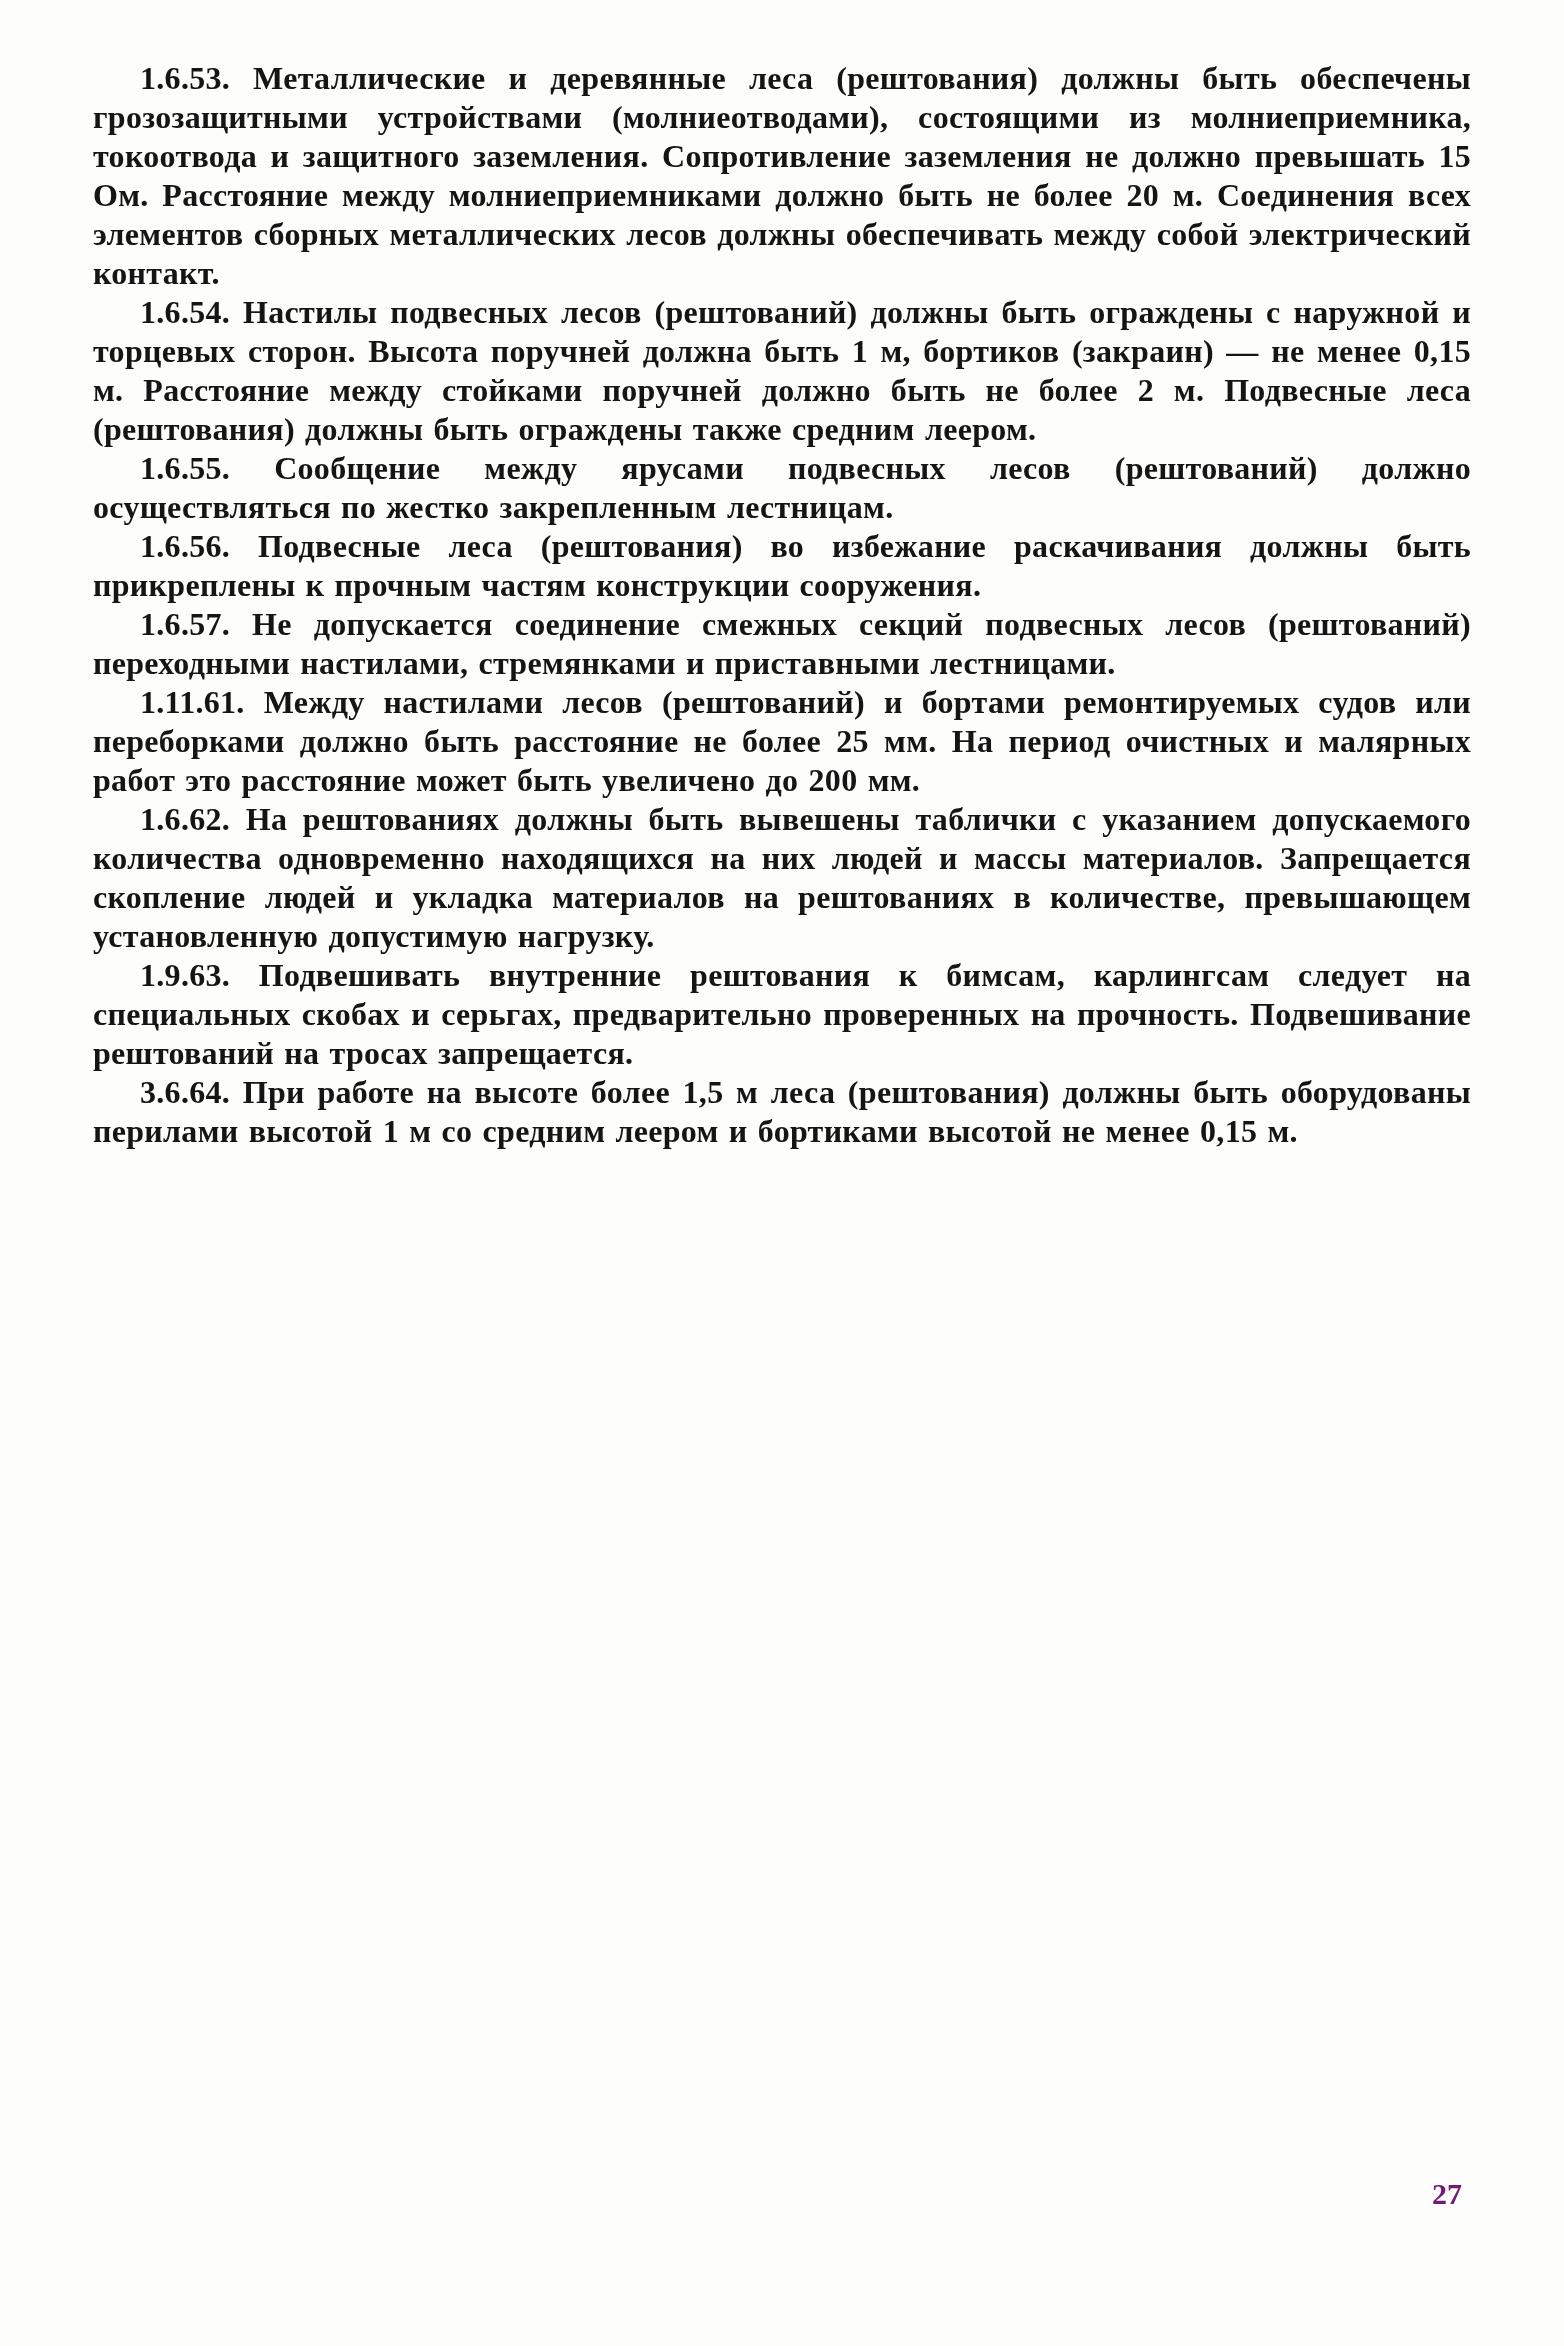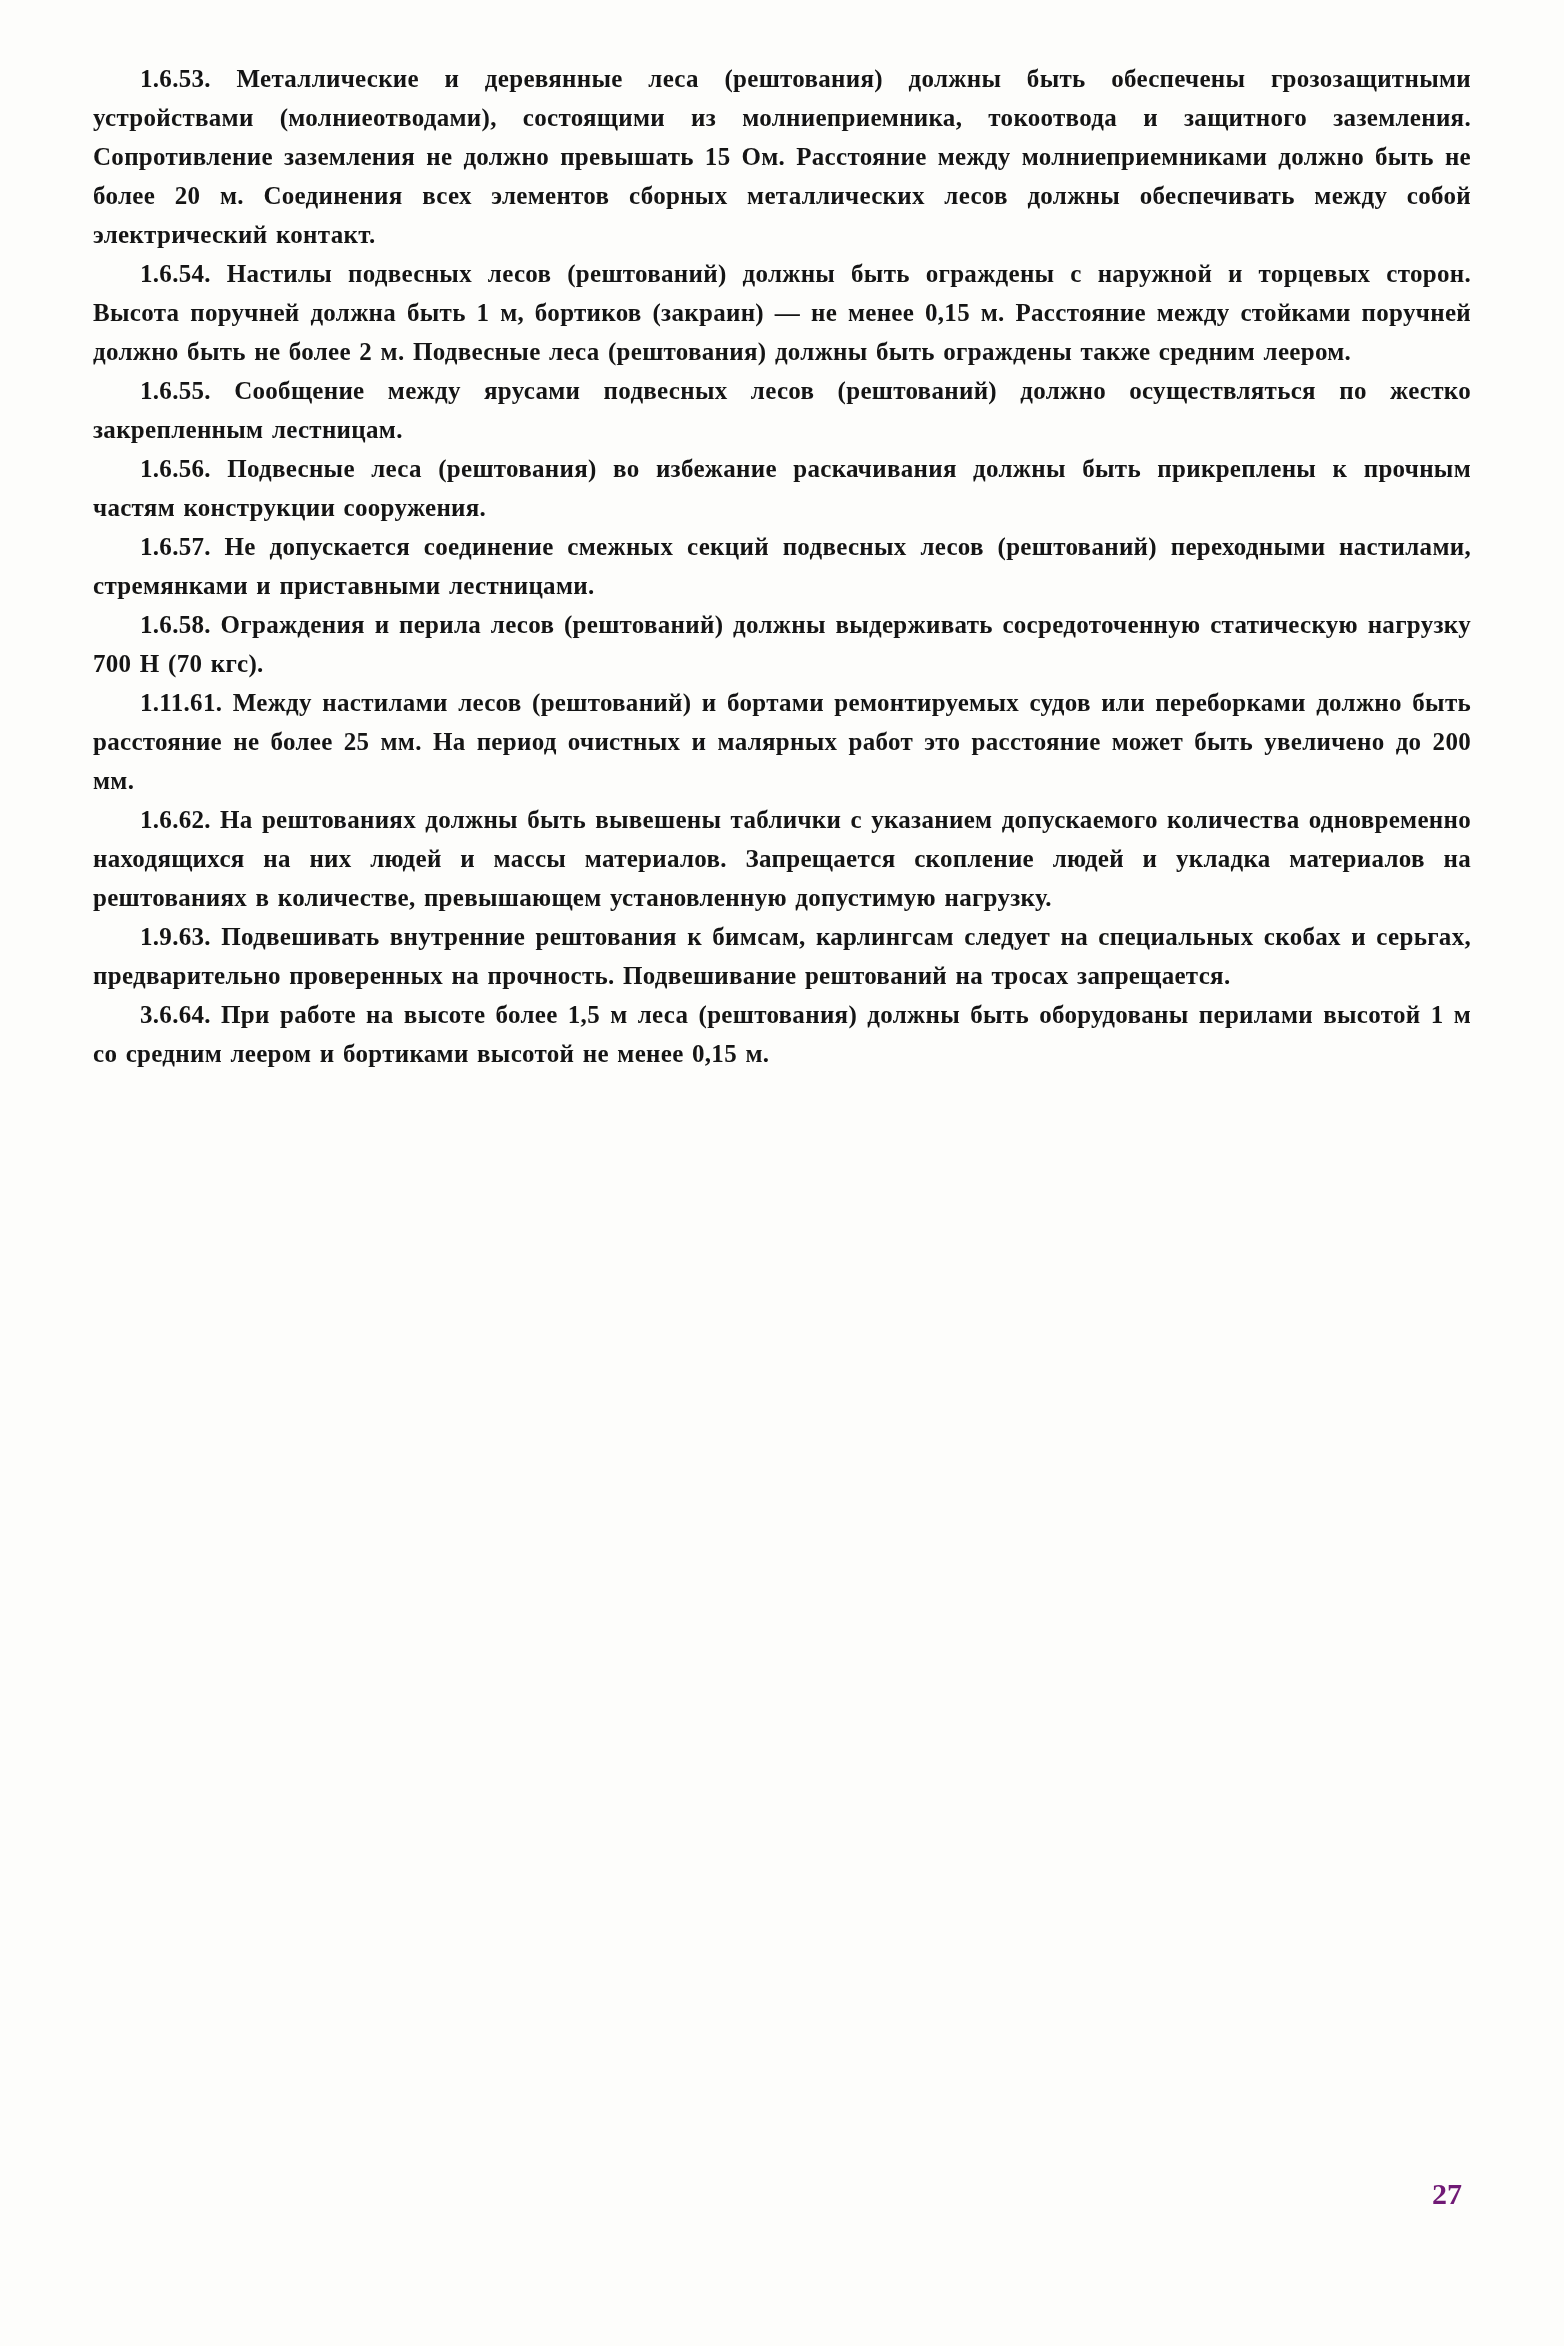--- a/index.html
+++ b/index.html
@@ -19,21 +19,21 @@
     box-sizing: border-box;
   }
   .content {
     position: absolute;
     left: 93px;
     right: 93px;
     top: 59px;
   }
   .para {
     margin: 0;
-    font-size: 25px;
+    font-size: 32px;
     line-height: 39px;
     font-weight: 600;
     text-align: justify;
     text-indent: 47px;
     letter-spacing: 0.3px;
     word-spacing: 1.9px;
   }
   .page-number {
     position: absolute;
     right: 102px;
@@ -46,21 +46,20 @@
 </head>
 <body>
 
 <div class="page">
   <div class="content">
     <p class="para">1.6.53. Металлические и деревянные леса (рештования) должны быть обеспечены грозозащитными устройствами (молниеотводами), состоящими из молниеприемника, токоотвода и защитного заземления. Сопротивление заземления не должно превышать 15 Ом. Расстояние между молниеприемниками должно быть не более 20 м. Соединения всех элементов сборных металлических лесов должны обеспечивать между собой электрический контакт.</p>
     <p class="para">1.6.54. Настилы подвесных лесов (рештований) должны быть ограждены с наружной и торцевых сторон. Высота поручней должна быть 1 м, бортиков (закраин) — не менее 0,15 м. Расстояние между стойками поручней должно быть не более 2 м. Подвесные леса (рештования) должны быть ограждены также средним леером.</p>
     <p class="para">1.6.55. Сообщение между ярусами подвесных лесов (рештований) должно осуществляться по жестко закрепленным лестницам.</p>
     <p class="para">1.6.56. Подвесные леса (рештования) во избежание раскачивания должны быть прикреплены к прочным частям конструкции сооружения.</p>
     <p class="para">1.6.57. Не допускается соединение смежных секций подвесных лесов (рештований) переходными настилами, стремянками и приставными лестницами.</p>
-    <p class="para">1.6.58. Ограждения и перила лесов (рештований) должны выдерживать сосредоточенную статическую нагрузку 700 Н (70 кгс).</p>
     <p class="para">1.11.61. Между настилами лесов (рештований) и бортами ремонтируемых судов или переборками должно быть расстояние не более 25 мм. На период очистных и малярных работ это расстояние может быть увеличено до 200 мм.</p>
     <p class="para">1.6.62. На рештованиях должны быть вывешены таблички с указанием допускаемого количества одновременно находящихся на них людей и массы материалов. Запрещается скопление людей и укладка материалов на рештованиях в количестве, превышающем установленную допустимую нагрузку.</p>
     <p class="para">1.9.63. Подвешивать внутренние рештования к бимсам, карлингсам следует на специальных скобах и серьгах, предварительно проверенных на прочность. Подвешивание рештований на тросах запрещается.</p>
     <p class="para">3.6.64. При работе на высоте более 1,5 м леса (рештования) должны быть оборудованы перилами высотой 1 м со средним леером и бортиками высотой не менее 0,15 м.</p>
   </div>
   <div class="page-number">27</div>
 </div>
 
 
 </body></html>

